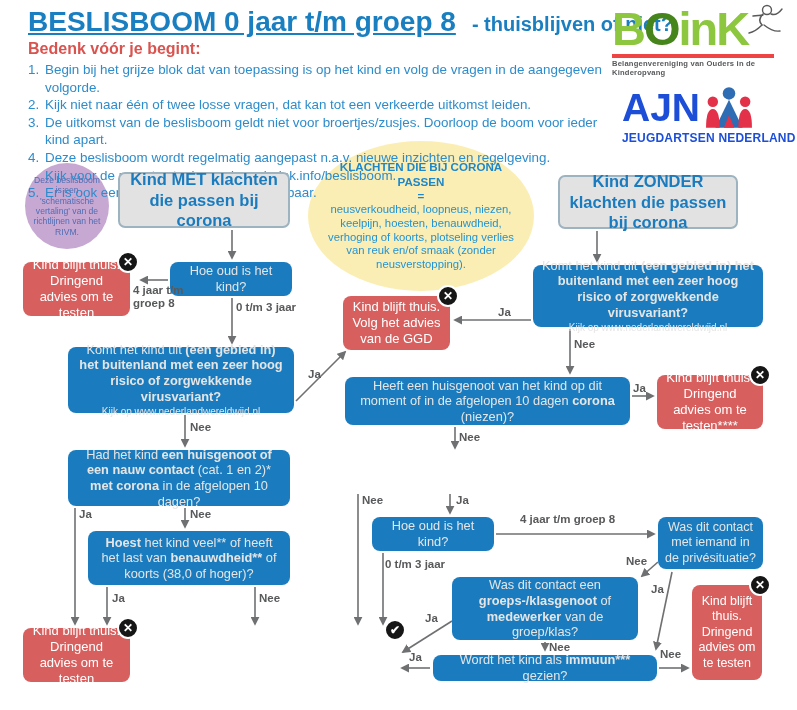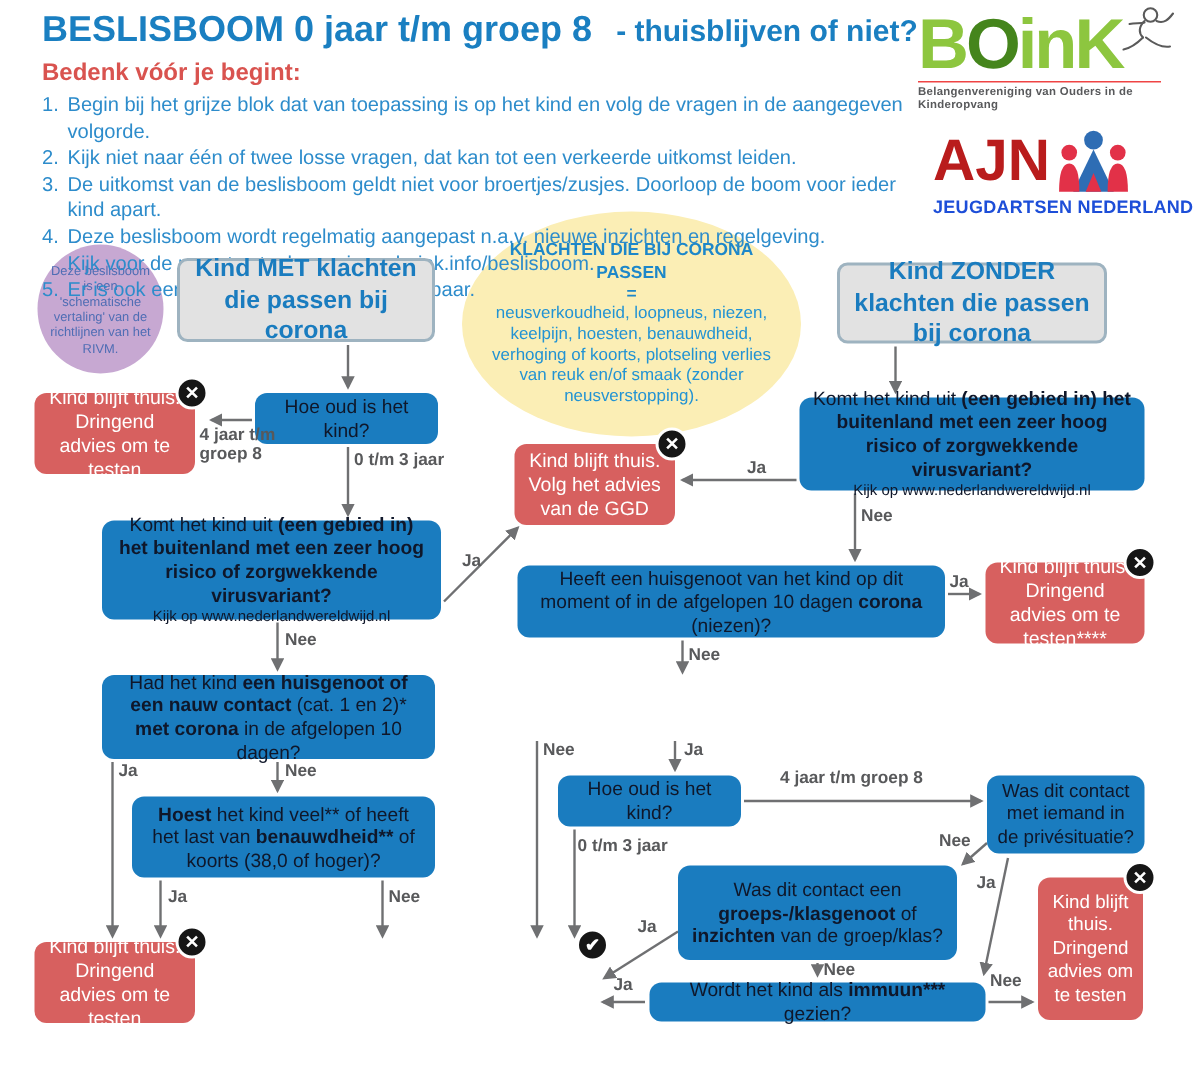--- a/index.html
+++ b/index.html
@@ -1,53 +1,53 @@
 <!DOCTYPE html>
 <html><head>
 <meta charset="utf-8">
 <style>
   html,body{margin:0;padding:0;background:#fff;}
   .canvas{position:relative;width:797px;height:710px;background:#ffffff;overflow:hidden;
           font-family:"Liberation Sans", sans-serif;}
   .edges{position:absolute;left:0;top:0;z-index:1;}
   
   .title{position:absolute;left:28px;top:6px;z-index:3;color:#1a7fc1;font-weight:700;white-space:nowrap;}
-  .title .main{font-size:24px;}
+  .title .main{font-size:28px;text-decoration:underline;}
   .title .suffix{font-size:20px;margin-left:16px;}
   .intro{position:absolute;left:28px;top:40px;width:575px;z-index:3;}
   .intro-h{color:#d9534f;font-weight:700;font-size:16px;margin:0 0 3px 0;}
   .intro-row{display:flex;color:#2d8ccb;font-size:13.4px;line-height:17.6px;}
   .intro-row .num{width:17px;flex:0 0 17px;}
   .intro-row .txt{white-space:pre-line;}
   
   .boink{position:absolute;left:612px;top:4px;width:172px;z-index:3;}
   .boink-word{font-size:47px;font-weight:800;line-height:50px;letter-spacing:-2px;}
   .boink-word .lg{color:#8dc63f;}
   .boink-word .dg{color:#45851c;}
-  .boink-tag{font-size:7.6px;font-weight:600;color:#58595b;margin-top:0;letter-spacing:0.2px;border-top:1px solid #ef4444;padding-top:1px;width:162px;}
+  .boink-tag{font-size:7.6px;font-weight:600;color:#58595b;margin-top:0;letter-spacing:0.2px;border-top:4px solid #ef4444;padding-top:1px;width:162px;}
   .kid{position:absolute;left:133px;top:-2px;}
   .ajn{position:absolute;left:622px;top:86px;width:158px;z-index:3;}
   .ajn-row{display:flex;align-items:center;}
-  .ajn-word{font-size:39px;font-weight:800;color:#b91c1c;letter-spacing:0;line-height:42px;}
+  .ajn-word{font-size:39px;font-weight:800;color:#1d4ed8;letter-spacing:0;line-height:42px;}
   .ajn-icon{margin-left:5px;}
   .ajn-tag{font-size:12px;font-weight:700;color:#1d4ed8;letter-spacing:0.2px;white-space:nowrap;margin-top:1px;}
   
   .rivm{position:absolute;left:25px;top:163px;width:84px;height:86px;border-radius:50%;background:#c7a8d2;
         color:#4f6db4;font-size:8.6px;line-height:1.22;display:flex;align-items:center;justify-content:center;
         text-align:center;padding:5px;box-sizing:border-box;z-index:2;}
   .klachten{position:absolute;left:308px;top:141px;width:226px;height:150px;border-radius:50%;background:#fbeeb5;
         display:flex;flex-direction:column;align-items:center;justify-content:center;text-align:center;
         padding:8px 16px;box-sizing:border-box;z-index:2;}
   .klachten .kt{color:#1d87c9;font-weight:700;font-size:11.6px;line-height:1.25;width:165px;}
   .klachten .keq{color:#1d87c9;font-weight:700;font-size:11.6px;line-height:1.2;}
   .klachten .kb{color:#2293d3;font-size:11.3px;line-height:1.22;width:196px;}
   
   .node{position:absolute;border-radius:8px;display:flex;flex-direction:column;align-items:center;justify-content:center;
         text-align:center;box-sizing:border-box;padding:4px 8px;z-index:4;}
-  .blue{background:#1a7cbf;color:#0f172a;font-size:12.8px;line-height:1.22;}
+  .blue{background:#1a7cbf;color:#e5e5e5;font-size:12.8px;line-height:1.22;}
   .red{background:#d7605f;color:#fff;font-size:13px;line-height:1.25;}
   .green{background:#79b544;color:#fff;font-size:13px;}
   .gray{background:#e2e2e2;border:2px solid #9eb3c0;color:#1a7cbf;font-weight:700;font-size:16.5px;line-height:1.25;border-radius:7px;}
   .node .sub{font-size:10px;margin-top:2px;font-weight:400;}
   .small-txt{font-size:12.5px;}
   
   .el{position:absolute;font-weight:700;color:#58595b;font-size:11.5px;line-height:1.15;z-index:4;}
   
   .badge{position:absolute;width:22px;height:22px;border-radius:50%;background:#161616;color:#fff;
          display:flex;align-items:center;justify-content:center;font-size:12px;font-weight:700;z-index:6;
@@ -189,21 +189,21 @@
   <div class="node blue" style="left:88px;top:531px;width:202px;height:54px">
     <div><span style="font-weight: 700;">Hoest</span><span> het kind veel** of heeft het last van </span><span style="font-weight: 700;">benauwdheid**</span><span> of </span><span style="font-weight: 400;">koorts</span><span> (38,0 of hoger)?</span></div>
   </div>
   <div class="node blue" style="left:372px;top:517px;width:122px;height:34px">
     <div>Hoe oud is het kind?</div>
   </div>
   <div class="node blue small-txt" style="left:658px;top:517px;width:105px;height:52px;padding:3px 5px">
     <div>Was dit contact met iemand in de privésituatie?</div>
   </div>
   <div class="node blue" style="left:452px;top:577px;width:186px;height:63px">
-    <div><span>Was dit contact een </span><span style="font-weight: 700;">groeps-/klasgenoot</span><span> of </span><span style="font-weight: 700;">inzichten</span><span> van de groep/klas?</span></div>
+    <div><span>Was dit contact een </span><span style="font-weight: 700;">groeps-/klasgenoot</span><span> of </span><span style="font-weight: 700;">medewerker</span><span> van de groep/klas?</span></div>
   </div>
   <div class="node blue" style="left:433px;top:655px;width:224px;height:26px;padding:2px 6px">
     <div><span>Wordt het kind als </span><span style="font-weight: 700;">immuun***</span><span> gezien?</span></div>
   </div>
 
   <div class="node red" style="left:23px;top:262px;width:107px;height:54px">
     <div>Kind blijft thuis. Dringend advies om te testen</div>
   </div>
   <div class="node red" style="left:343px;top:296px;width:107px;height:54px">
     <div>Kind blijft thuis. Volg het advies van de GGD</div>

